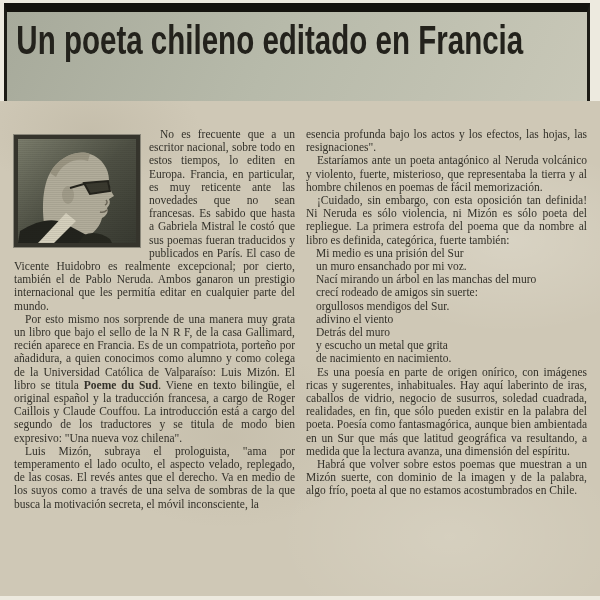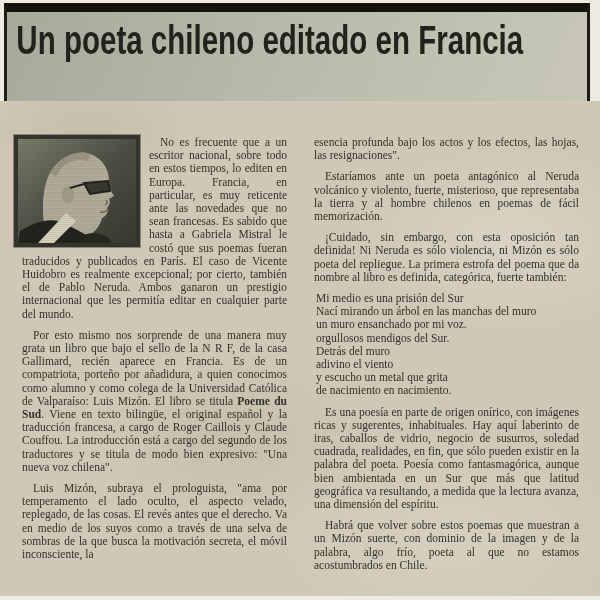--- a/index.html
+++ b/index.html
@@ -54,21 +54,21 @@
       #cfc8b6;
   }
   .columns{
     position:absolute;left:14px;top:128px;width:572px;
     display:flex;gap:11px;color:#33312a;
   }
   .col{
     flex:0 0 281px;width:281px;
     font-size:11.5px;line-height:13.2px;text-align:justify;
   }
-  .para{margin:8px;}
+  .para{margin:0;}
   .indent{text-indent:11px;}
   .poem .verse{text-indent:10px;text-align:justify;}
 
   
   .photo{
     float:left;width:118px;height:104px;
     border:4px solid #35342c;
     margin:7px 9px 3px 0;
     background:#4c4f44;position:relative;overflow:hidden;
     box-shadow:0 0 0 1px #8a877a;
@@ -126,25 +126,26 @@
       <p class="para indent"><span>Por esto mismo nos sorprende de una manera muy grata un libro que bajo el sello de la N R F, de la casa Gallimard, recién aparece en Francia. Es de un compatriota, porteño por añadidura, a quien conocimos como alumno y como colega de la Universidad Católica de Valparaíso: Luis Mizón. El libro se titula </span><b>Poeme du Sud</b><span>. Viene en texto bilingüe, el original español y la traducción francesa, a cargo de Roger Caillois y Claude Couffou. La introducción está a cargo del segundo de los traductores y se titula de modo bien expresivo: "Una nueva voz chilena".</span></p>
       <p class="para indent">Luis Mizón, subraya el prologuista, "ama por temperamento el lado oculto, el aspecto velado, replegado, de las cosas. El revés antes que el derecho. Va en medio de los suyos como a través de una selva de sombras de la que busca la motivación secreta, el móvil inconsciente, la</p>
     </div>
 
     <div class="col">
       <p class="para">esencia profunda bajo los actos y los efectos, las hojas, las resignaciones".</p>
       <p class="para indent">Estaríamos ante un poeta antagónico al Neruda volcánico y violento, fuerte, misterioso, que representaba la tierra y al hombre chilenos en poemas de fácil memorización.</p>
       <p class="para indent">¡Cuidado, sin embargo, con esta oposición tan definida! Ni Neruda es sólo violencia, ni Mizón es sólo poeta del repliegue. La primera estrofa del poema que da nombre al libro es definida, categórica, fuerte también:</p>
       <div class="poem">
         <div class="verse">Mi medio es una prisión del Sur</div>
+        <div class="verse">un muro ensanchado por mi voz.</div>
         <div class="verse">Nací mirando un árbol en las manchas del muro</div>
-        <div class="verse">un muro ensanchado por mi voz.</div>
+        <div class="verse">crecí rodeado de amigos sin suerte:</div>
         <div class="verse">orgullosos mendigos del Sur.</div>
+        <div class="verse">adivino el viento</div>
         <div class="verse">Detrás del muro</div>
-        <div class="verse">adivino el viento</div>
         <div class="verse">y escucho un metal que grita</div>
         <div class="verse">de nacimiento en nacimiento.</div>
       </div>
       <p class="para indent">Es una poesía en parte de origen onírico, con imágenes ricas y sugerentes, inhabituales. Hay aquí laberinto de iras, caballos de vidrio, negocio de susurros, soledad cuadrada, realidades, en fin, que sólo pueden existir en la palabra del poeta. Poesía como fantasmagórica, aunque bien ambientada en un Sur que más que latitud geográfica va resultando, a medida que la lectura avanza, una dimensión del espíritu.</p>
       <p class="para indent">Habrá que volver sobre estos poemas que muestran a un Mizón suerte, con dominio de la imagen y de la palabra, algo frío, poeta al que no estamos acostumbrados en Chile.</p>
     </div>
 
   </div>
 </div>
 

